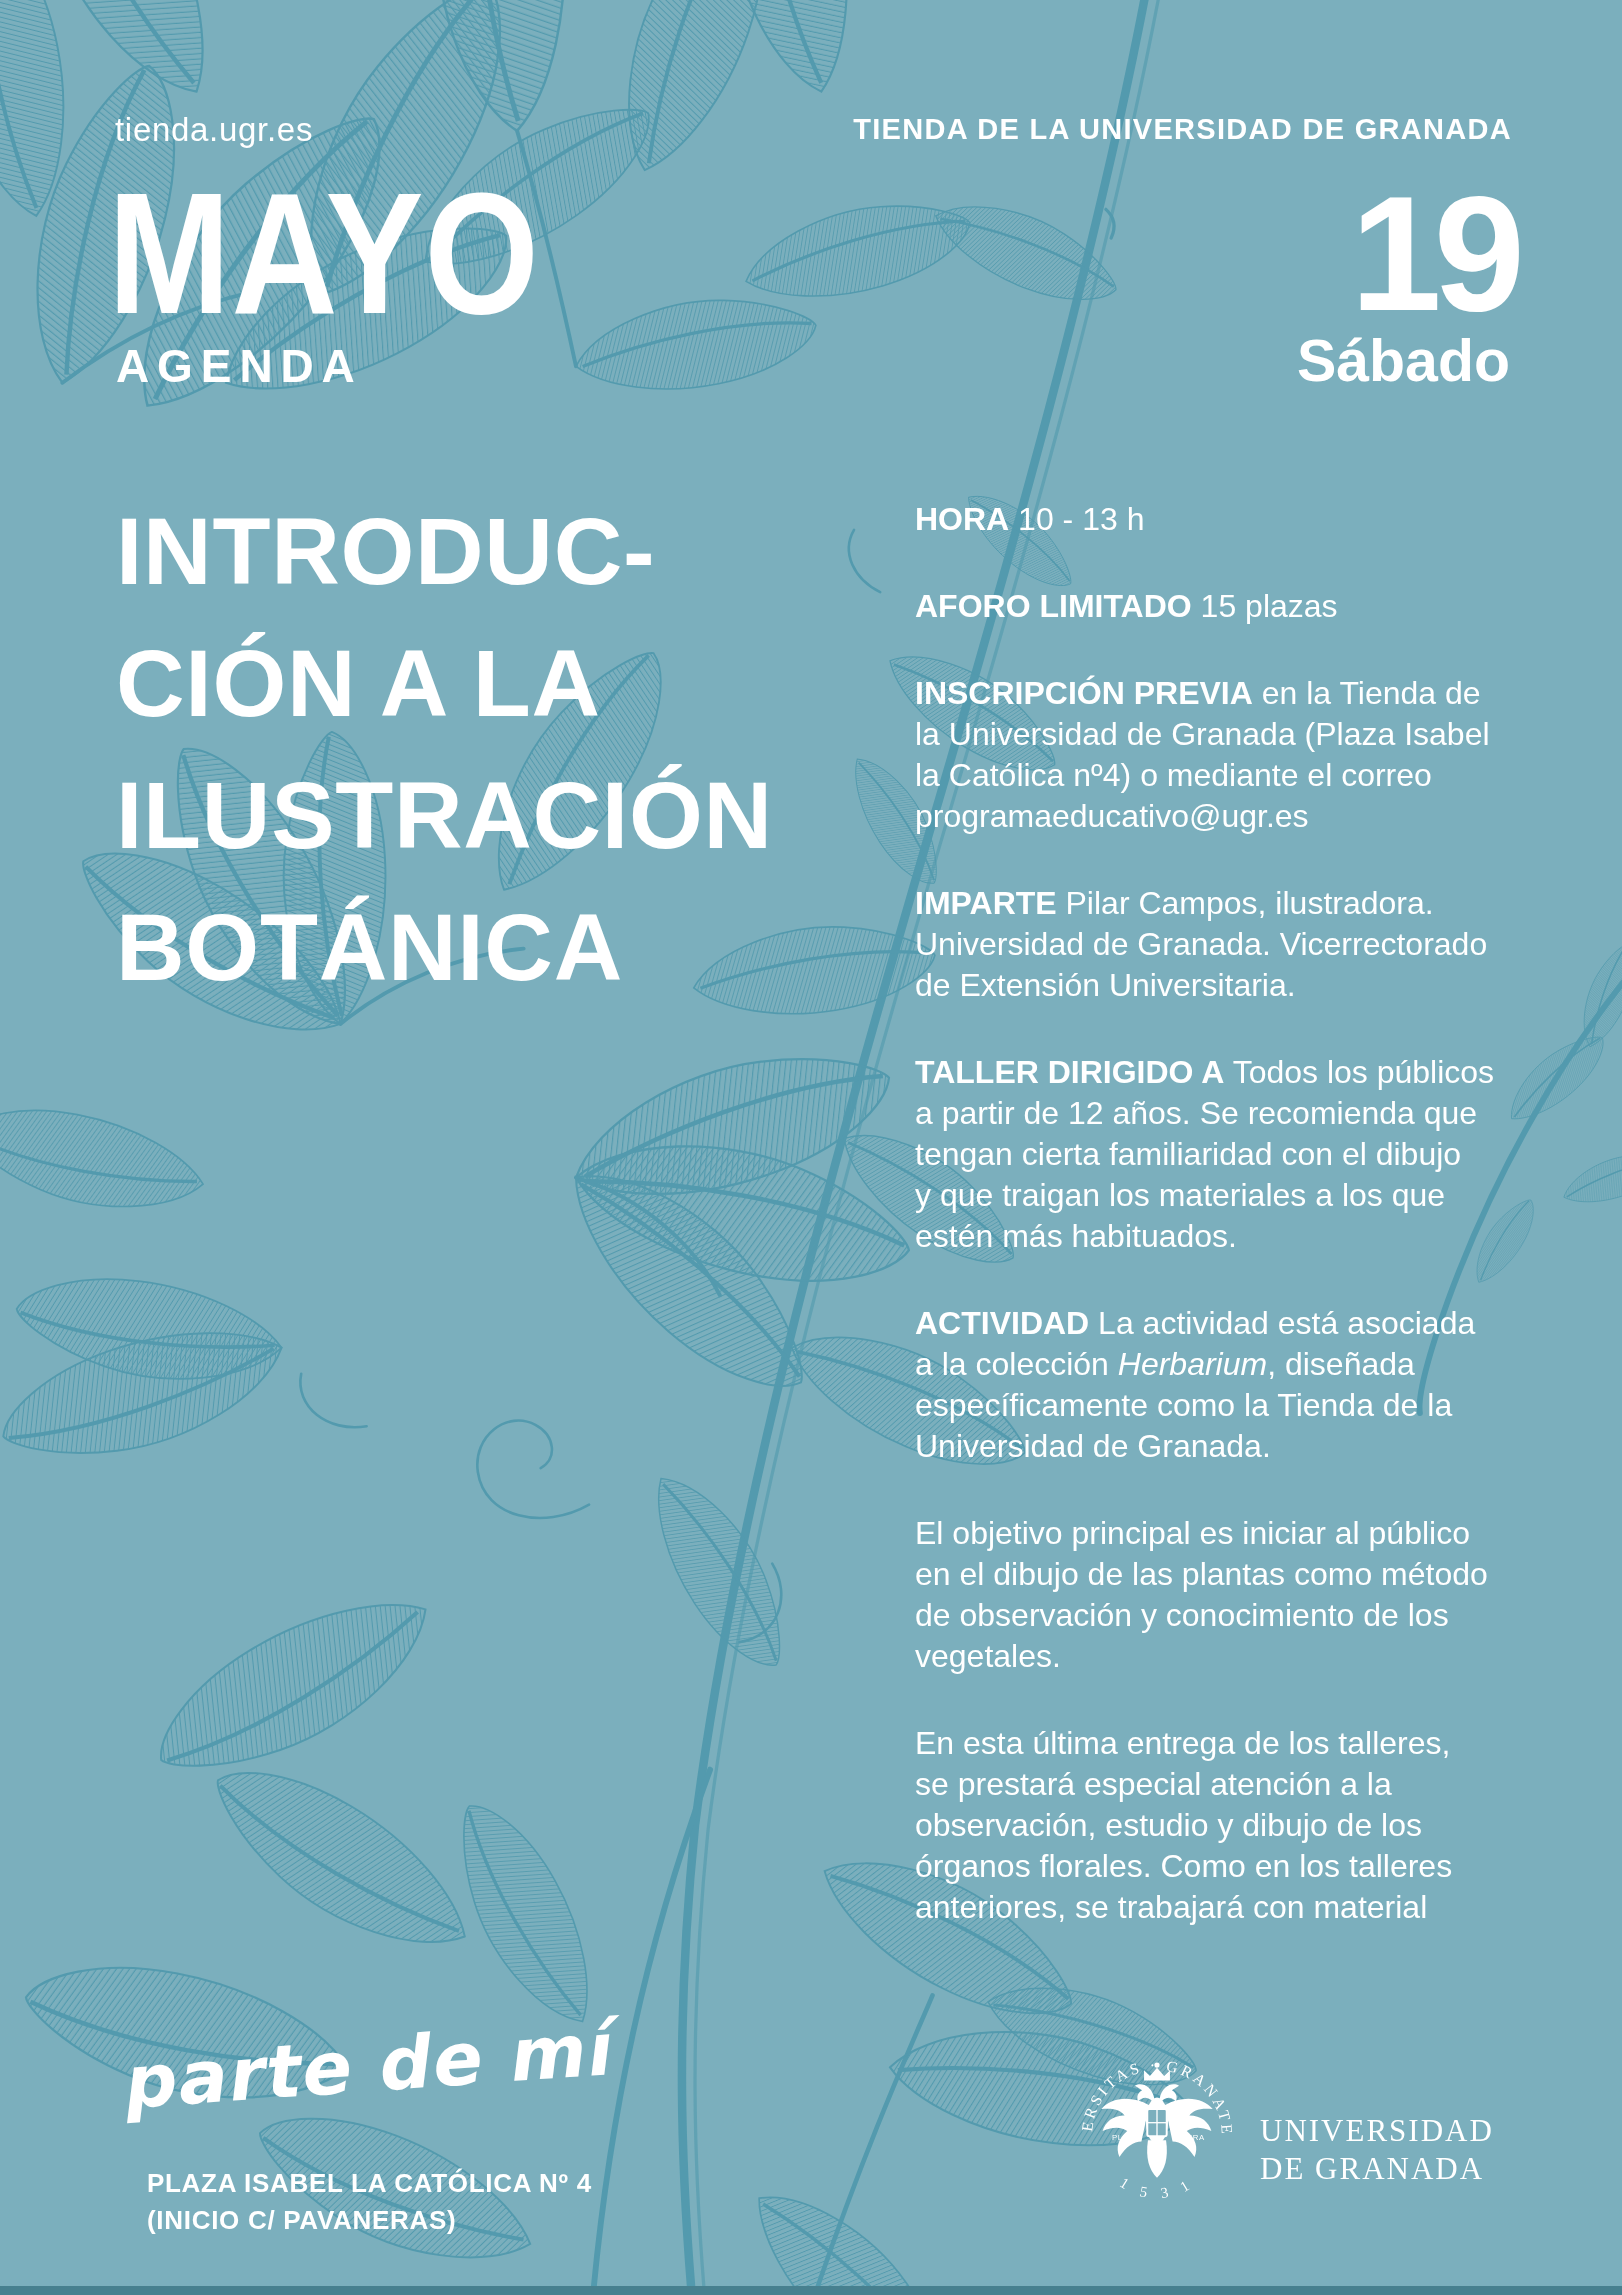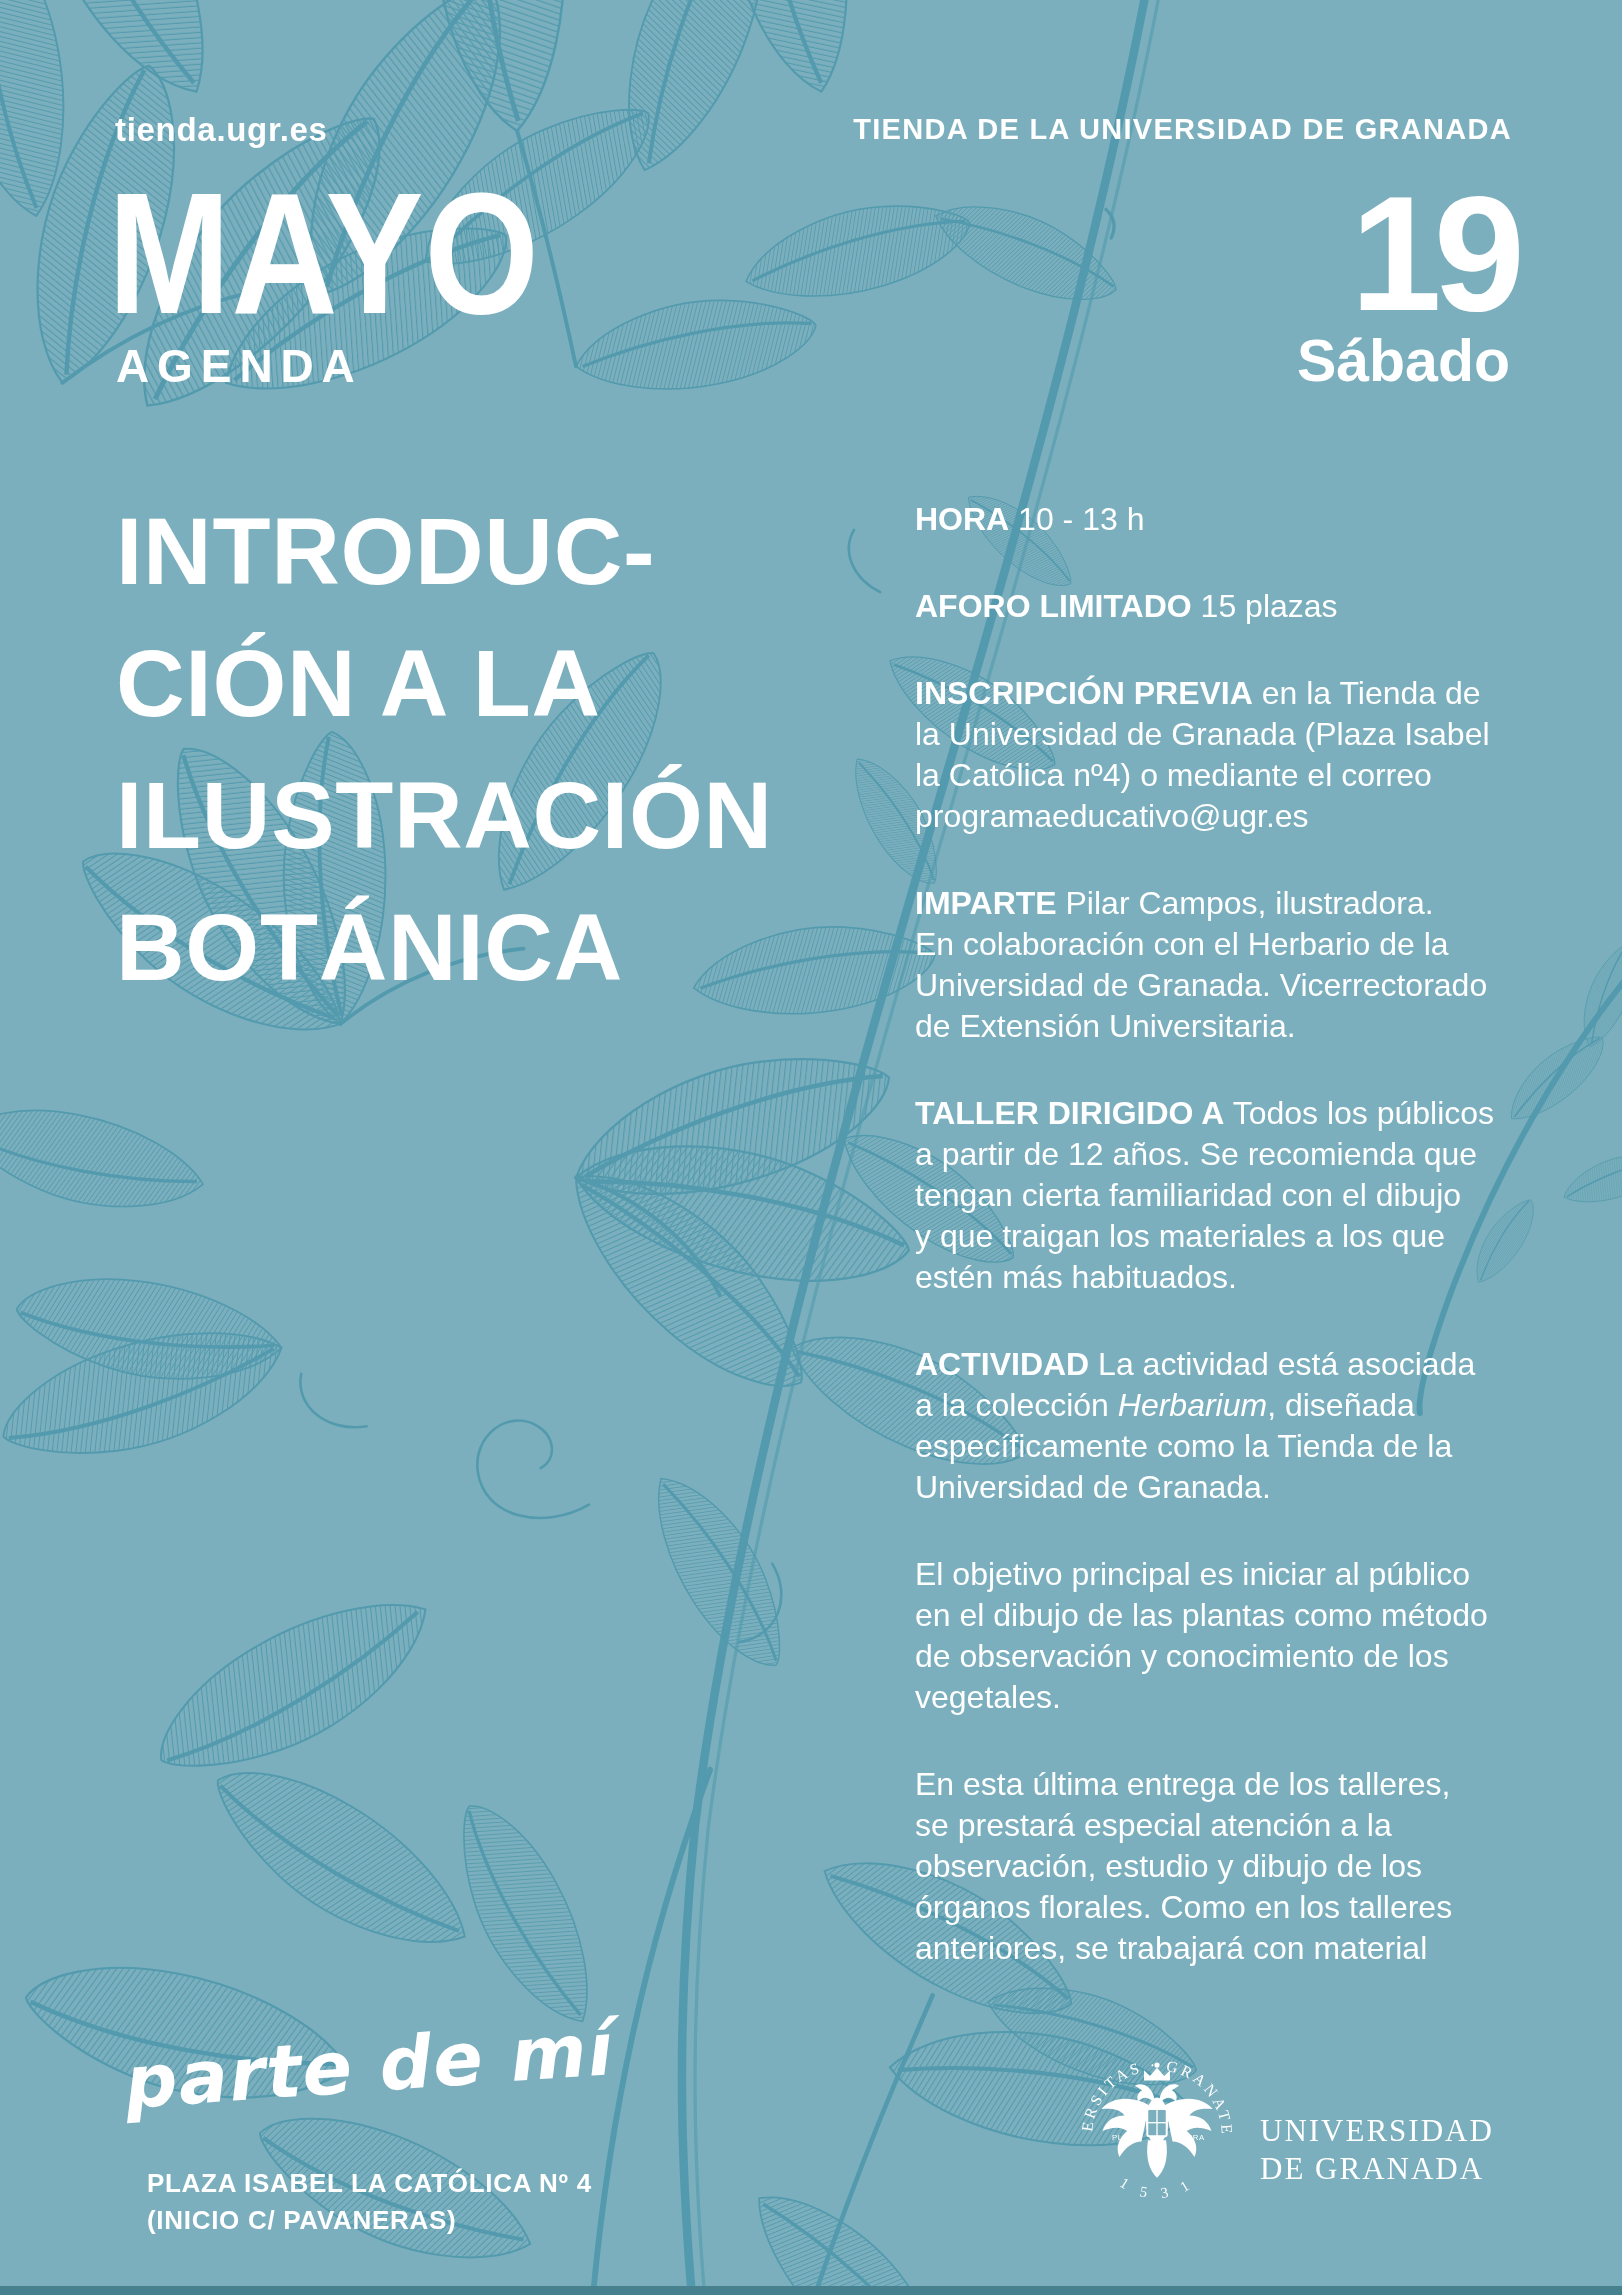--- a/index.html
+++ b/index.html
@@ -13,21 +13,21 @@
     position:relative;width:1623px;height:2295px;overflow:hidden;
     background:var(--bg);
     font-family:"Liberation Sans",sans-serif;color:var(--text);
   }
   .bg-art{position:absolute;left:0;top:0;width:1623px;height:2295px;opacity:.88;}
   .bg-art .lf{fill:url(#hatch);stroke:var(--art);stroke-width:2.5;}
   .bg-art .vein{stroke:var(--art);stroke-width:5;fill:none;}
   .bg-art .stem{stroke:var(--art);fill:none;stroke-linecap:round;}
   #hatch line{stroke:var(--art);stroke-width:2.6;}
   .abs{position:absolute;}
-  .url{left:115px;top:111px;font-size:33px;font-weight:bold;letter-spacing:0.7px;}
+  .url{left:115px;top:111px;font-size:33px;font-weight:normal;letter-spacing:0.7px;}
   .store-header{right:111px;top:113px;font-size:29px;font-weight:bold;letter-spacing:1.3px;text-align:right;}
   .month{left:108px;top:167px;font-size:173px;font-weight:bold;line-height:1;letter-spacing:1.3px;
          transform:scaleX(0.85);transform-origin:left top;white-space:nowrap;}
   .agenda{left:116px;top:339px;font-size:46px;font-weight:bold;letter-spacing:7.9px;}
   .day-number{right:106px;top:172px;font-size:164px;font-weight:bold;letter-spacing:-7.9px;line-height:1;text-align:right;}
   .day-name{right:113px;top:327px;font-size:59px;font-weight:bold;text-align:right;}
   .title{left:116px;top:485px;font-size:95px;font-weight:bold;line-height:132px;letter-spacing:0.7px;}
   .title .t-line{white-space:nowrap;}
   .details{left:882px;top:499px;width:667px;font-size:32px;line-height:41px;}
   .section{margin-bottom:46px;margin-left:33px;}
@@ -153,21 +153,20 @@
         <div class="line"><span class="run-b">AFORO LIMITADO</span><span> 15 plazas</span></div>
       </div>
       <div class="section">
         <div class="line"><span class="run-b">INSCRIPCIÓN PREVIA</span><span> en la Tienda de</span></div>
         <div class="line"><span>la Universidad de Granada (Plaza Isabel</span></div>
         <div class="line"><span>la Católica nº4) o mediante el correo</span></div>
         <div class="line"><span>programaeducativo@ugr.es</span></div>
       </div>
       <div class="section">
         <div class="line"><span class="run-b">IMPARTE</span><span> Pilar Campos, ilustradora.</span></div>
-        <div class="line"><span>En colaboración con el Herbario de la</span></div>
         <div class="line"><span>Universidad de Granada. Vicerrectorado</span></div>
         <div class="line"><span>de Extensión Universitaria.</span></div>
       </div>
       <div class="section">
         <div class="line"><span class="run-b">TALLER DIRIGIDO A</span><span> Todos los públicos</span></div>
         <div class="line"><span>a partir de 12 años. Se recomienda que</span></div>
         <div class="line"><span>tengan cierta familiaridad con el dibujo</span></div>
         <div class="line"><span>y que traigan los materiales a los que</span></div>
         <div class="line"><span>estén más habituados.</span></div>
       </div>

